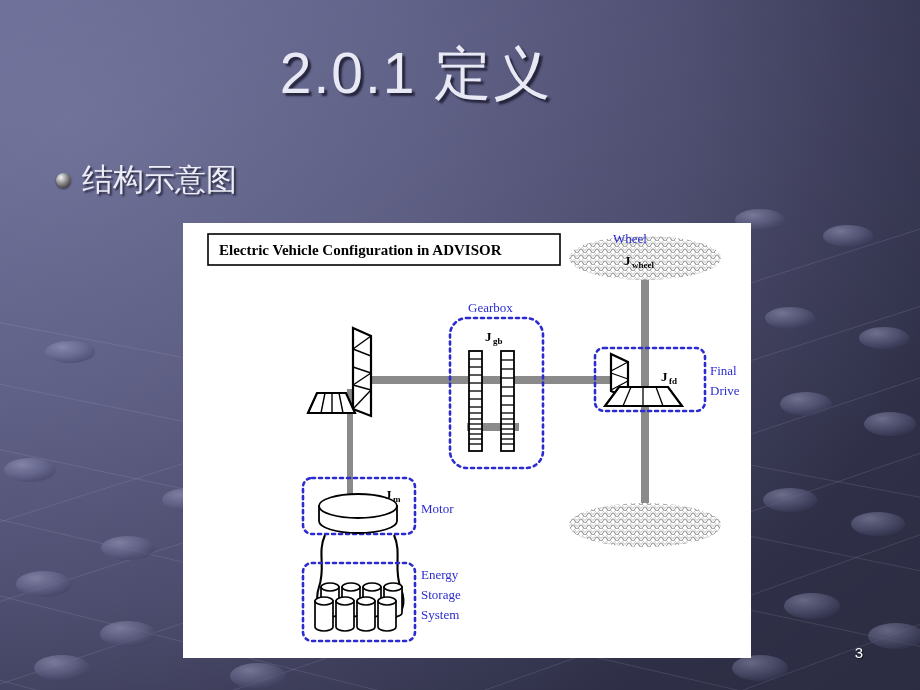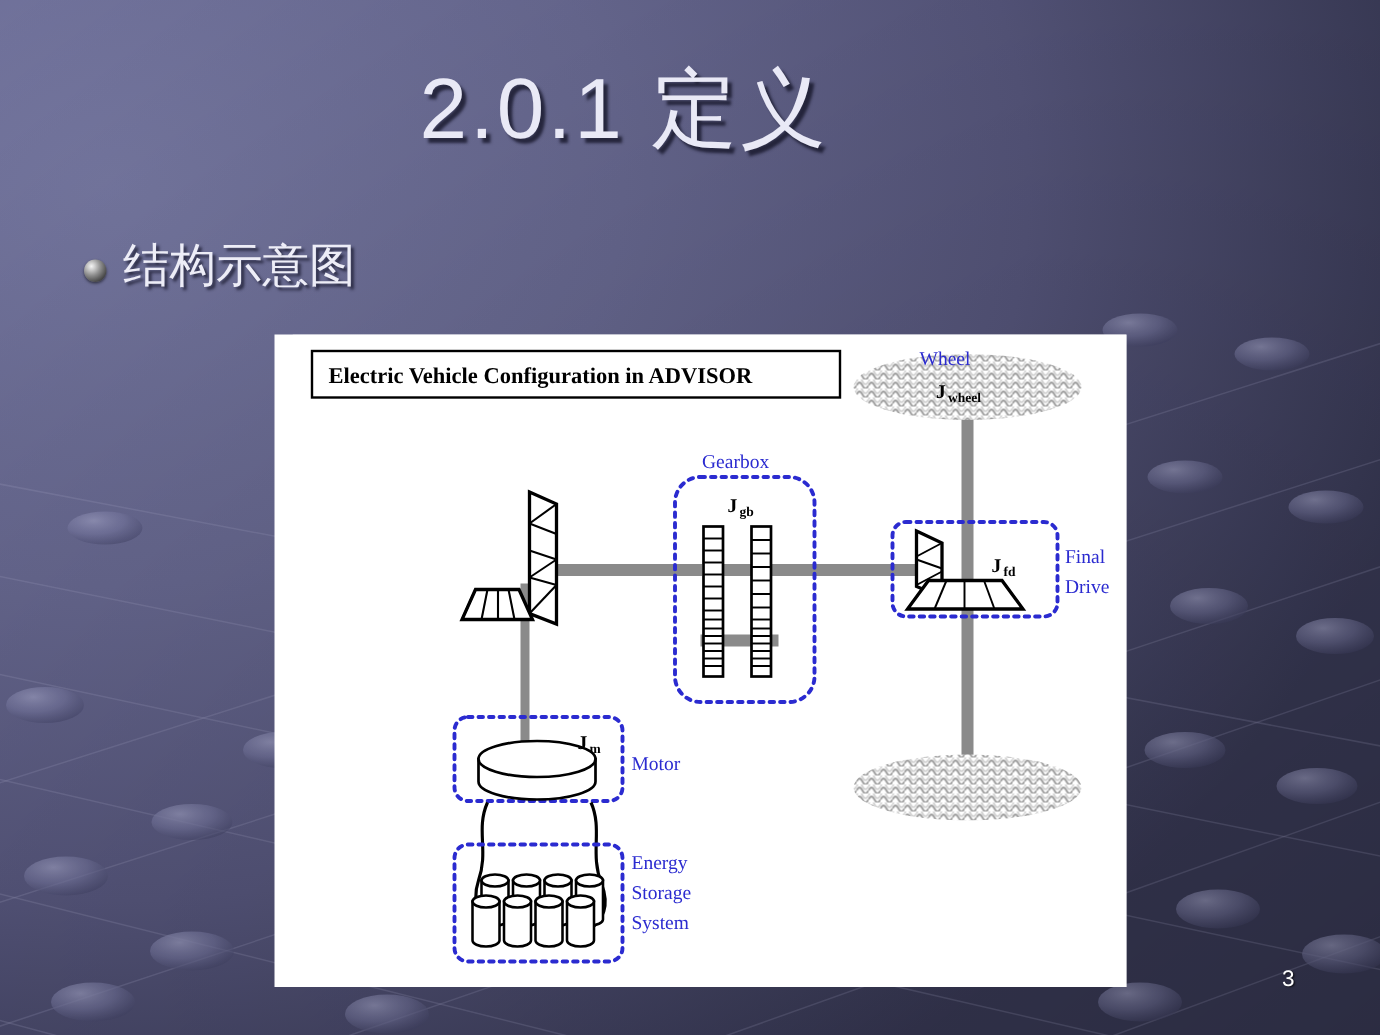--- a/index.html
+++ b/index.html
@@ -34,21 +34,21 @@
     position:absolute;left:56px;top:163px;
     display:flex;align-items:center;gap:11px;
   }
   .sphere-bullet{
     width:15px;height:15px;border-radius:50%;
     background:radial-gradient(circle at 33% 30%, #f4f4f4 0%, #cfcfcf 16%, #8e8e8e 42%, #4c4c4c 72%, #1d1d1d 100%);
     box-shadow:0 1px 2px rgba(0,0,0,.55);
     flex:0 0 auto;
   }
   #bullet-text{
-    font-family:Liberation Mono, monospace;
+    font-family:Liberation Serif, serif;
     font-size:31px;line-height:34px;color:#ededf7;
     text-shadow:2px 2px 2px rgba(20,20,40,.75);
     white-space:nowrap;
   }
 
   
   #diagram-panel{
     position:absolute;left:183px;top:223px;width:556px;height:435px;
     background:#ffffff;
     padding-left:12px;

